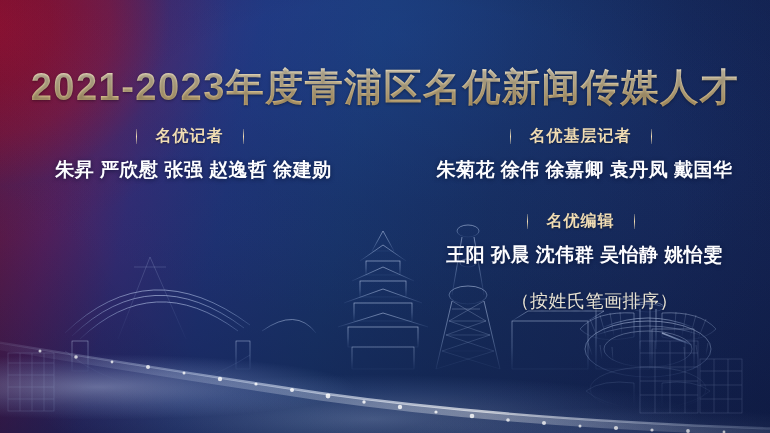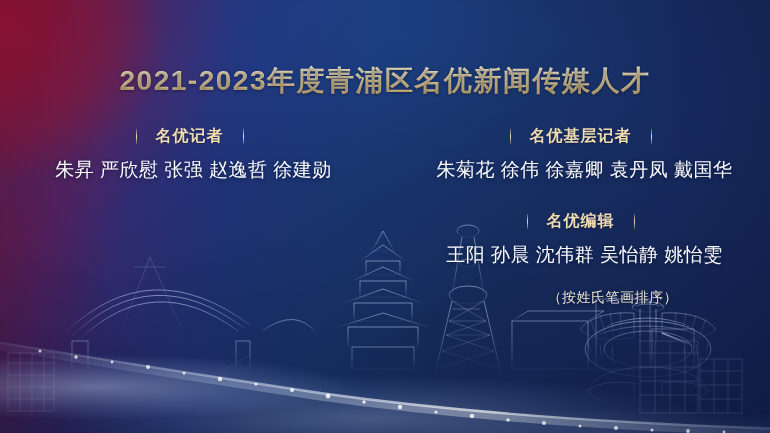--- a/index.html
+++ b/index.html
@@ -83,21 +83,21 @@
     inset: 0;
     z-index: 6;
   }
 
   .poster-title {
     position: absolute;
     top: 62px;
     left: 0;
     width: 100%;
     text-align: center;
-    font-size: 28px;
+    font-size: 38px;
     font-weight: bold;
     letter-spacing: 1.5px;
     color: #f2debb;
     background: linear-gradient(180deg, #fcf3dd 0%, #f3e0b4 42%, #e2c489 78%, #d7b478 100%);
     -webkit-background-clip: text;
     background-clip: text;
     -webkit-text-fill-color: transparent;
     text-shadow: 0 1px 3px rgba(0,0,0,0.35);
     white-space: nowrap;
   }
@@ -129,33 +129,33 @@
   .bar {
     display: inline-block;
     width: 1px;
     height: 15px;
     background: linear-gradient(180deg, rgba(240,220,179,0.25), #f0dcb3 50%, rgba(240,220,179,0.25));
   }
 
   .group-names {
     margin-top: 9px;
     font-size: 19px;
-    font-weight: normal;
+    font-weight: bold;
     color: #fdfdff;
     letter-spacing: 0.5px;
     text-shadow: 0 1px 4px rgba(6,14,46,0.7);
     white-space: nowrap;
     padding-left: 8px;
   }
 
   .footnote {
     position: absolute;
     top: 289px;
     right: 92px;
-    font-size: 14px;
+    font-size: 18px;
     color: #e7e2d2;
     letter-spacing: 0.5px;
     text-shadow: 0 1px 3px rgba(6,14,46,0.75);
     white-space: nowrap;
   }
 </style>
 </head>
 <body>
 
 <div id="poster">

